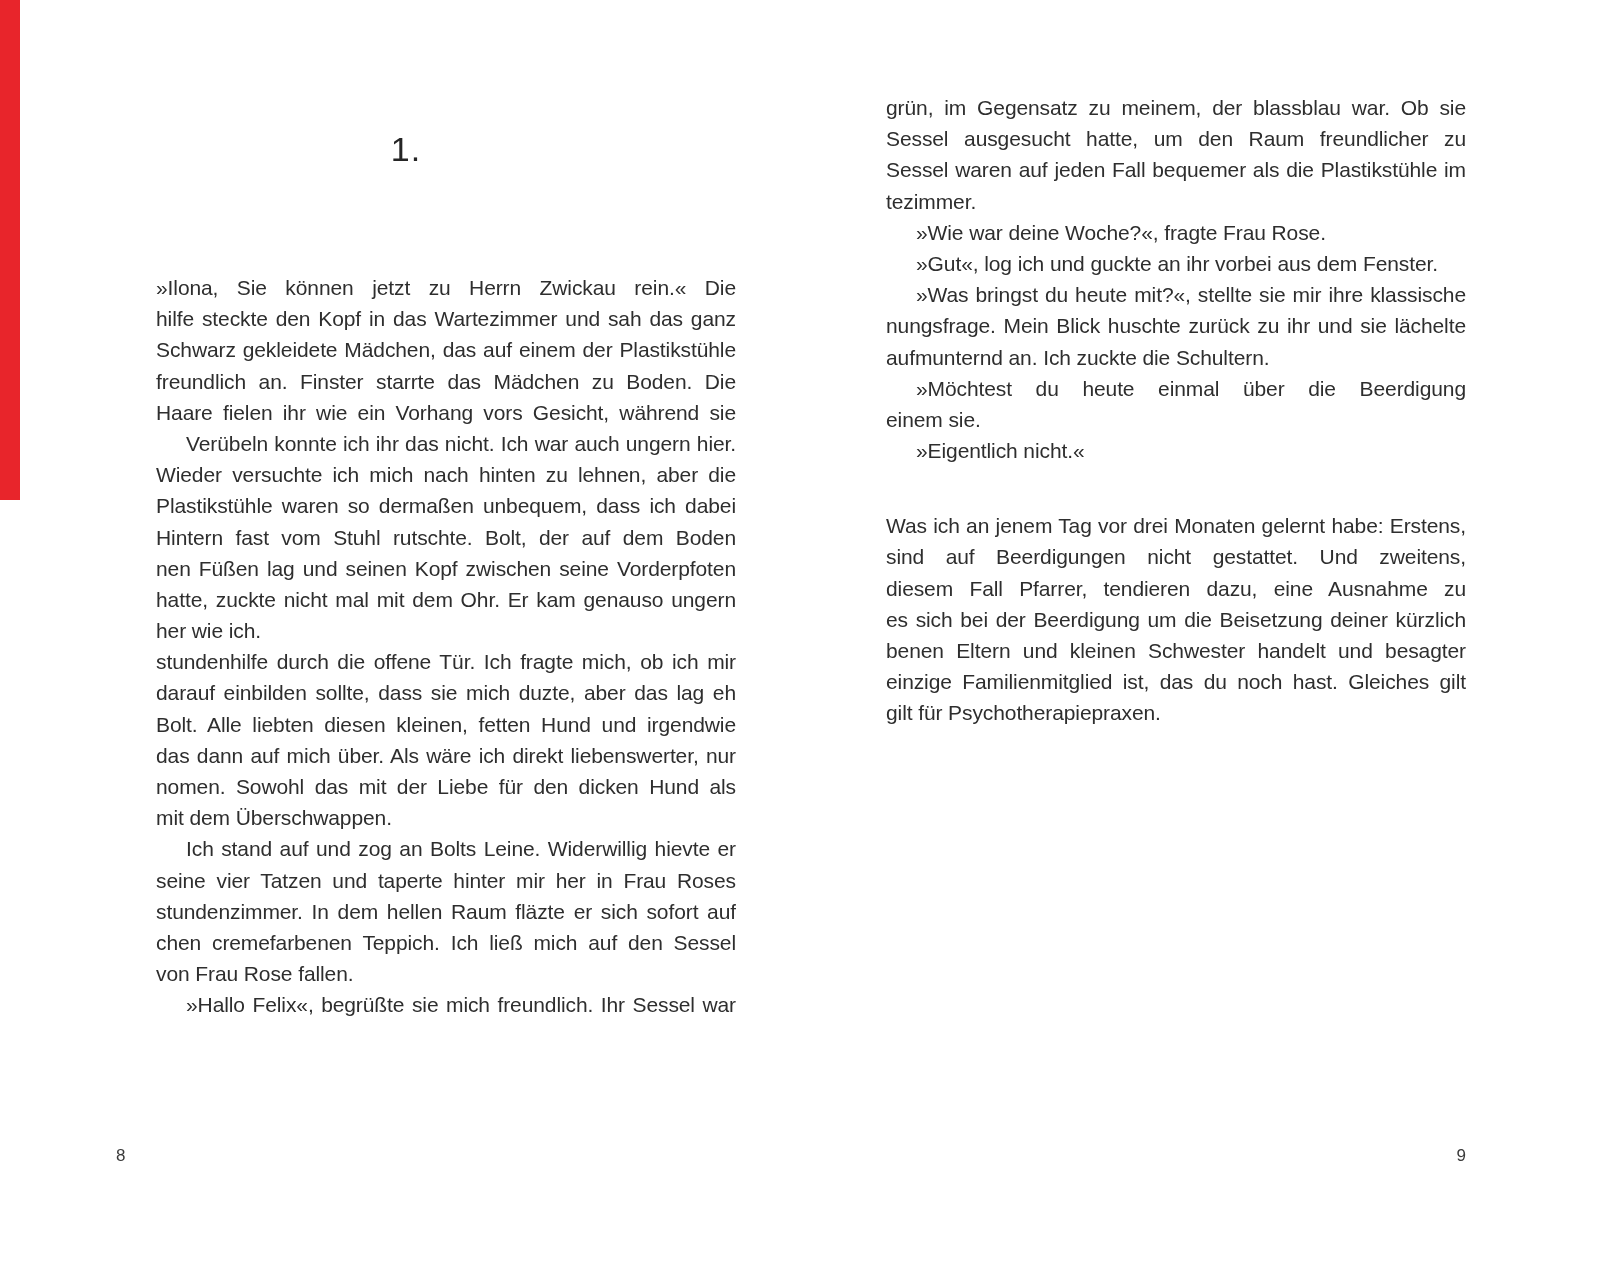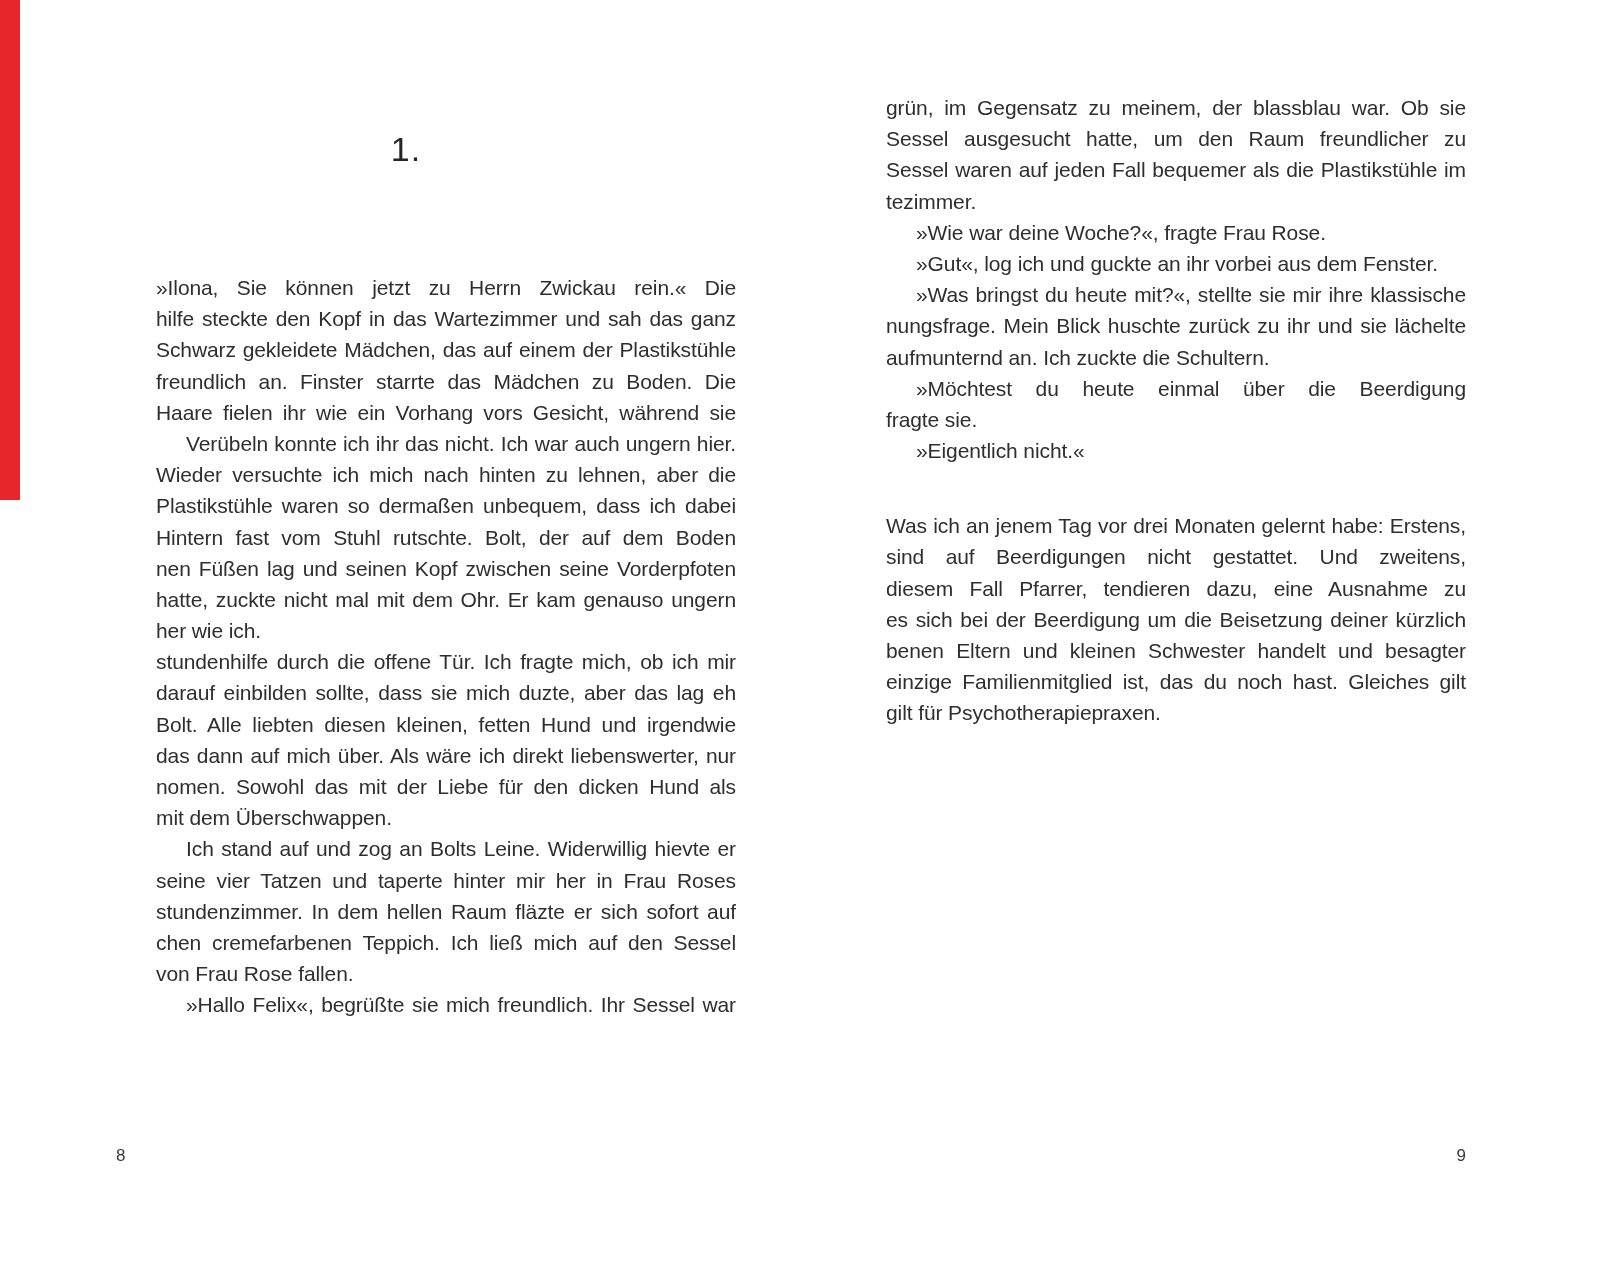--- a/index.html
+++ b/index.html
@@ -94,21 +94,21 @@
       <div class="line">grün, im Gegensatz zu meinem, der blassblau war. Ob sie extra bunte</div>
       <div class="line">Sessel ausgesucht hatte, um den Raum freundlicher zu gestalten? Die</div>
       <div class="line">Sessel waren auf jeden Fall bequemer als die Plastikstühle im War-</div>
       <div class="line end">tezimmer.</div>
       <div class="line ind end">»Wie war deine Woche?«, fragte Frau Rose.</div>
       <div class="line ind end">»Gut«, log ich und guckte an ihr vorbei aus dem Fenster.</div>
       <div class="line ind">»Was bringst du heute mit?«, stellte sie mir ihre klassische Eröff-</div>
       <div class="line">nungsfrage. Mein Blick huschte zurück zu ihr und sie lächelte mich</div>
       <div class="line end">aufmunternd an. Ich zuckte die Schultern.</div>
       <div class="line ind">»Möchtest du heute einmal über die Beerdigung sprechen?«,</div>
-      <div class="line end">fragte sie.</div>
+      <div class="line end">einem sie.</div>
       <div class="line ind end">»Eigentlich nicht.«</div>
       <div class="line gap">Was ich an jenem Tag vor drei Monaten gelernt habe: Erstens, Hunde</div>
       <div class="line">sind auf Beerdigungen nicht gestattet. Und zweitens, Menschen, in</div>
       <div class="line">diesem Fall Pfarrer, tendieren dazu, eine Ausnahme zu machen, wenn</div>
       <div class="line">es sich bei der Beerdigung um die Beisetzung deiner kürzlich verstor-</div>
       <div class="line">benen Eltern und kleinen Schwester handelt und besagter Hund das</div>
       <div class="line">einzige Familienmitglied ist, das du noch hast. Gleiches gilt übrigens</div>
       <div class="line end">gilt für Psychotherapiepraxen.</div>
     </div>
 

